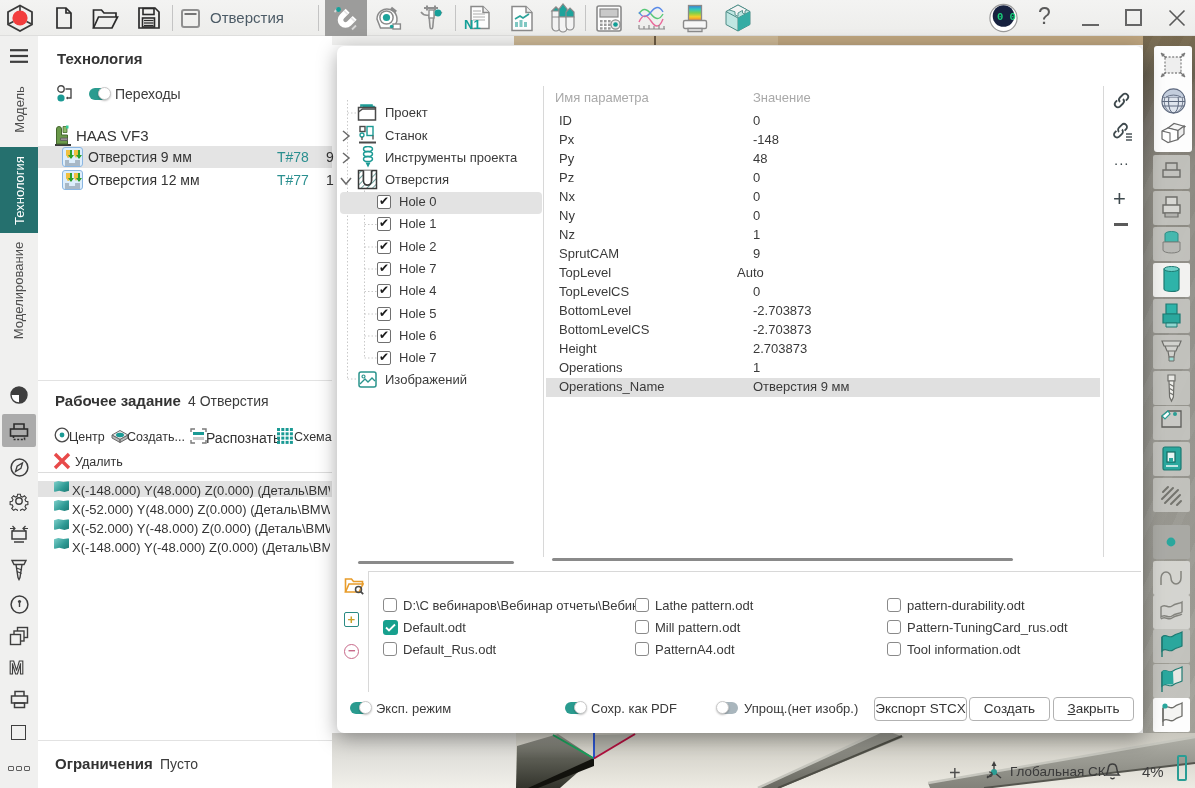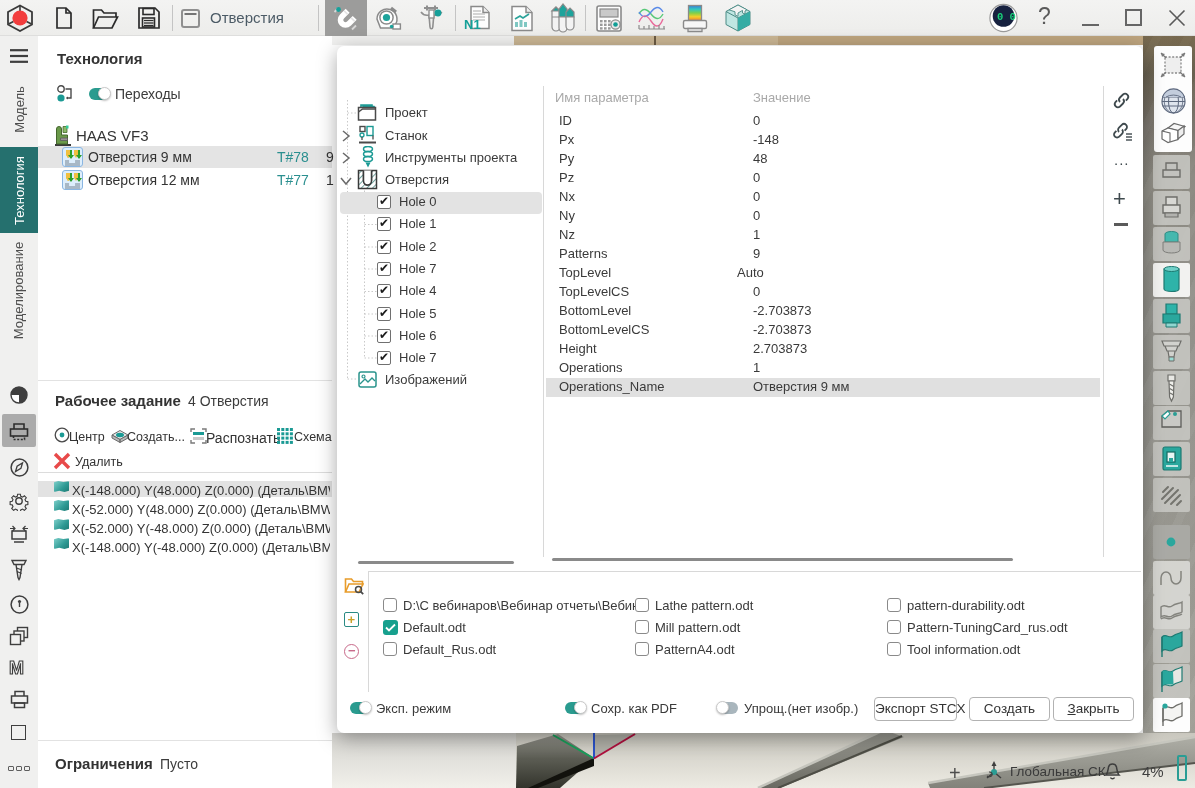--- a/index.html
+++ b/index.html
@@ -636,21 +636,21 @@
       <div class="trow" style="left:222px;top:105px">Py</div>
         <div class="trow" style="left:416px;top:105px">48</div>
       <div class="trow" style="left:222px;top:124px">Pz</div>
         <div class="trow" style="left:416px;top:124px">0</div>
       <div class="trow" style="left:222px;top:143px">Nx</div>
         <div class="trow" style="left:416px;top:143px">0</div>
       <div class="trow" style="left:222px;top:162px">Ny</div>
         <div class="trow" style="left:416px;top:162px">0</div>
       <div class="trow" style="left:222px;top:181px">Nz</div>
         <div class="trow" style="left:416px;top:181px">1</div>
-      <div class="trow" style="left:222px;top:200px">Patterns</div>
+      <div class="trow" style="left:222px;top:200px">SprutCAM</div>
         <div class="trow" style="left:416px;top:200px">9</div>
       <div class="trow" style="left:222px;top:219px">TopLevel</div>
         <div class="trow" style="left:400px;top:219px">Auto</div>
       <div class="trow" style="left:222px;top:238px">TopLevelCS</div>
         <div class="trow" style="left:416px;top:238px">0</div>
       <div class="trow" style="left:222px;top:257px">BottomLevel</div>
         <div class="trow" style="left:416px;top:257px">-2.703873</div>
       <div class="trow" style="left:222px;top:276px">BottomLevelCS</div>
         <div class="trow" style="left:416px;top:276px">-2.703873</div>
       <div class="trow" style="left:222px;top:295px">Height</div>
@@ -723,17 +723,17 @@
       </div>
     <div class="lbl" style="left:39px;top:655px">Эксп. режим</div>
     <div class="toggle on" style="left:228px;top:656px">
         <i></i>
       </div>
     <div class="lbl" style="left:254px;top:655px">Сохр. как PDF</div>
     <div class="toggle off" style="left:381px;top:656px">
         <i></i>
       </div>
     <div class="lbl" style="left:407px;top:655px">Упрощ.(нет изобр.)</div>
-    <div class="btn" style="left:537px;top:651px;width:83px">Экспорт STCX</div>
+    <div class="btn" style="left:537px;top:651px;width:93px">Экспорт STCX</div>
     <div class="btn" style="left:632px;top:651px;width:81px">Создать</div>
     <div class="btn" style="left:716px;top:651px;width:81px"><u>З</u>акрыть</div>
   </div>
 </div>
 
 </body></html>

